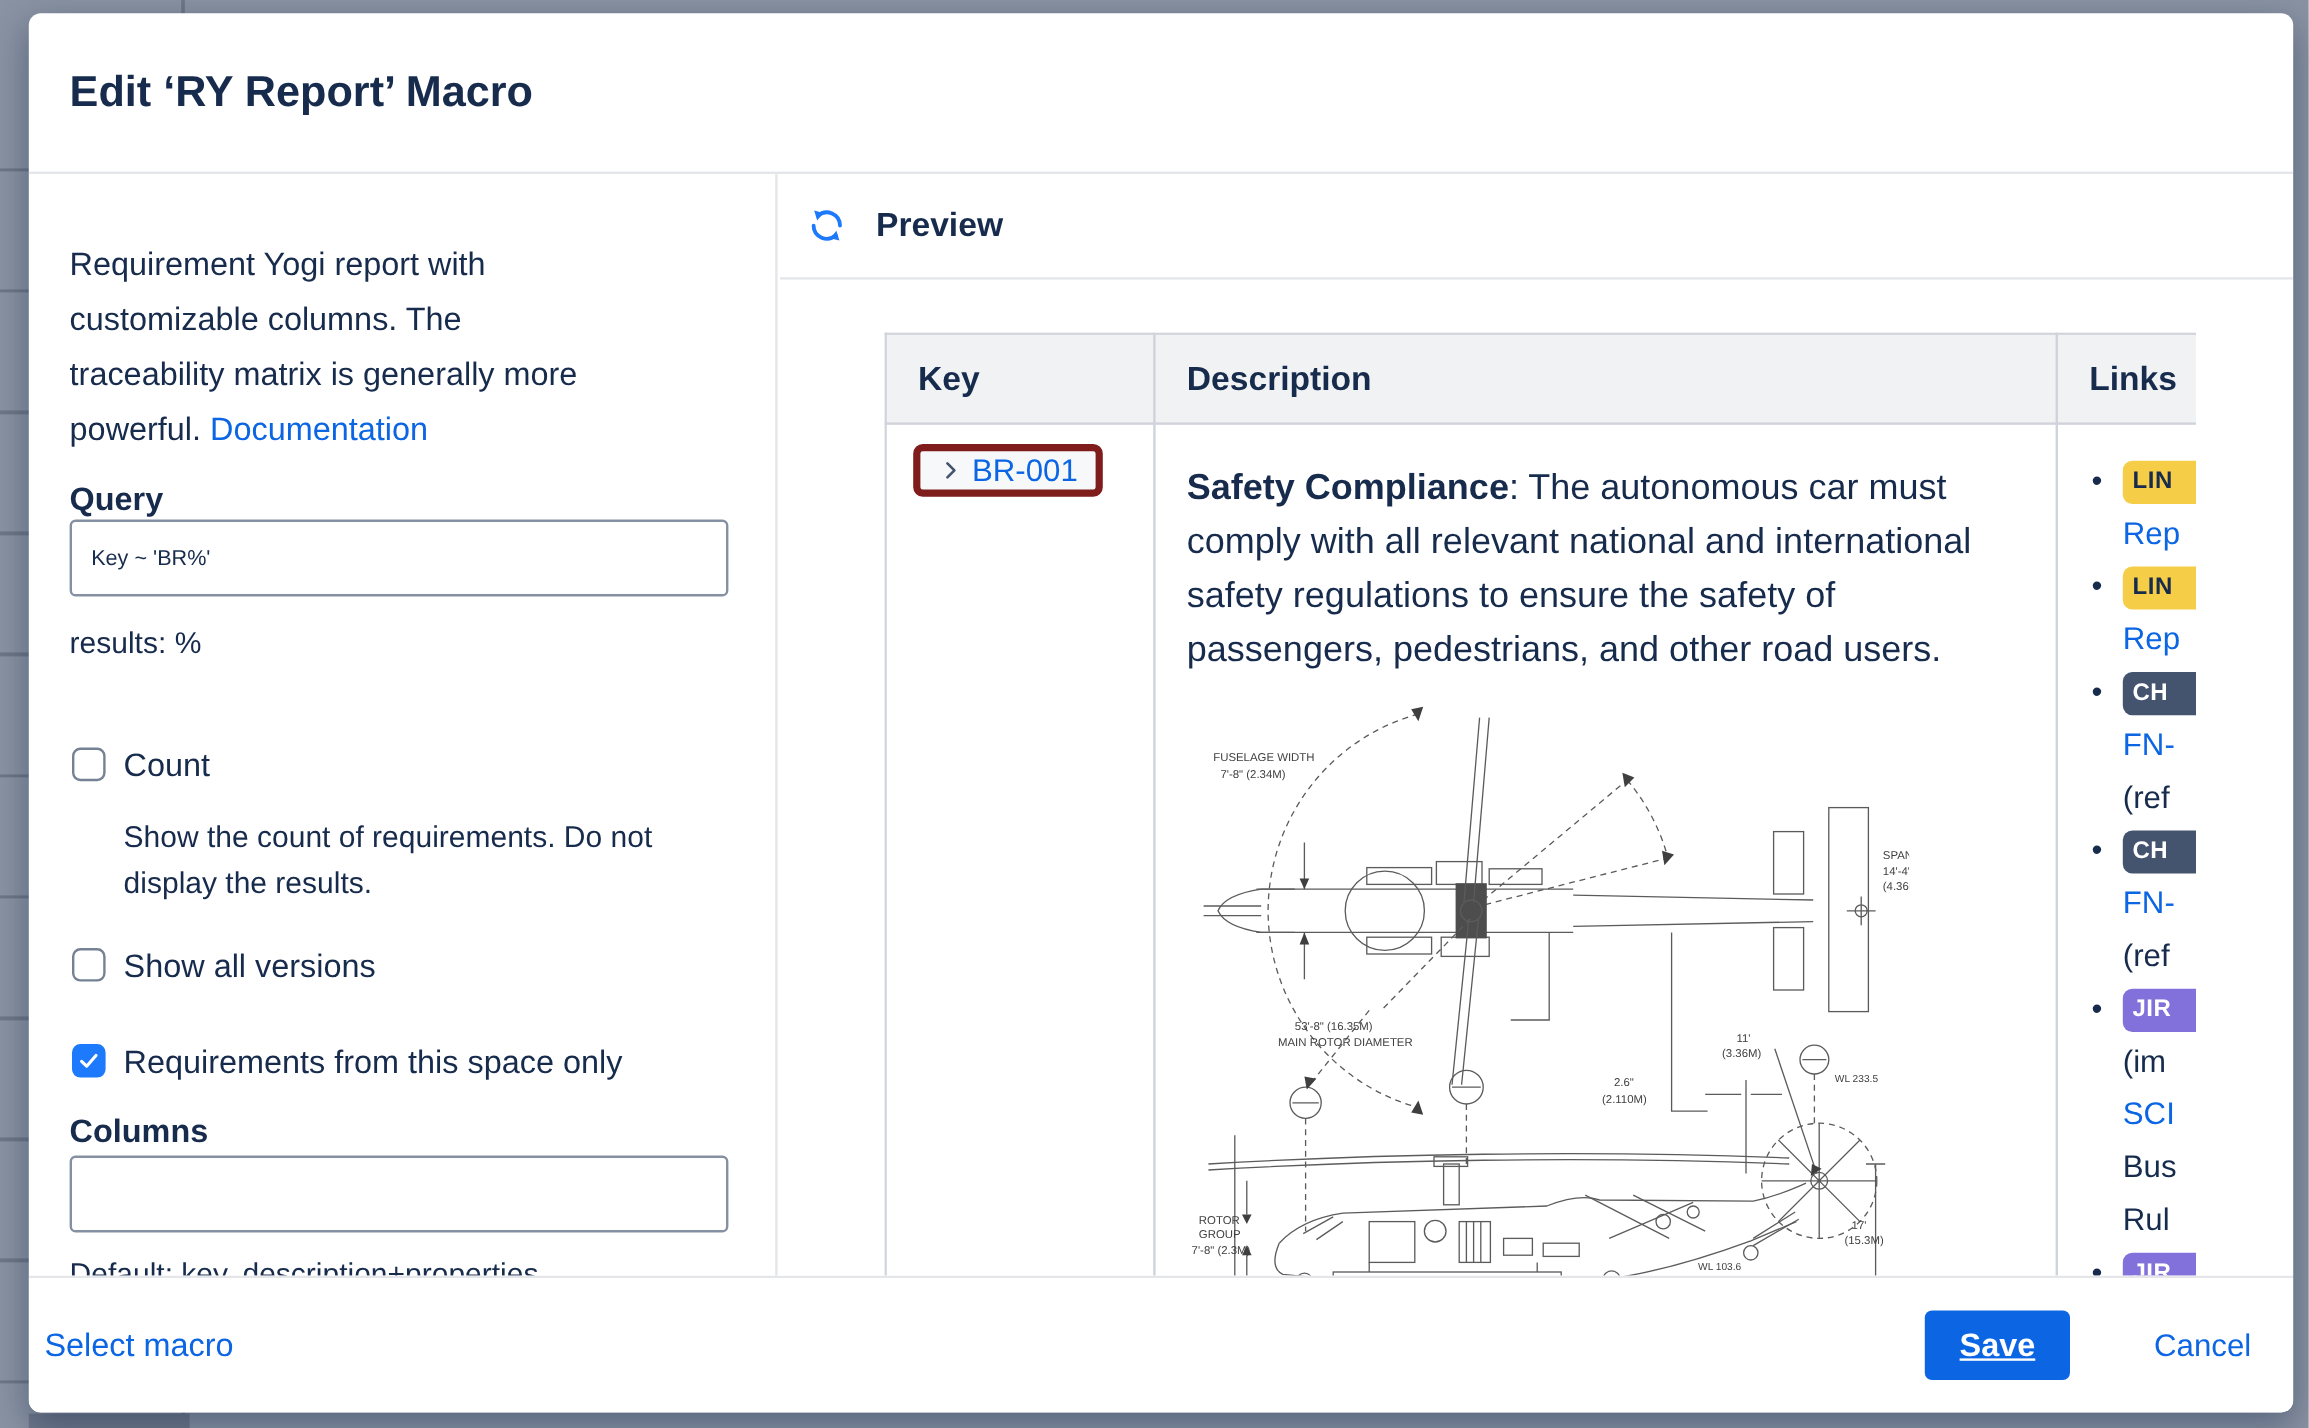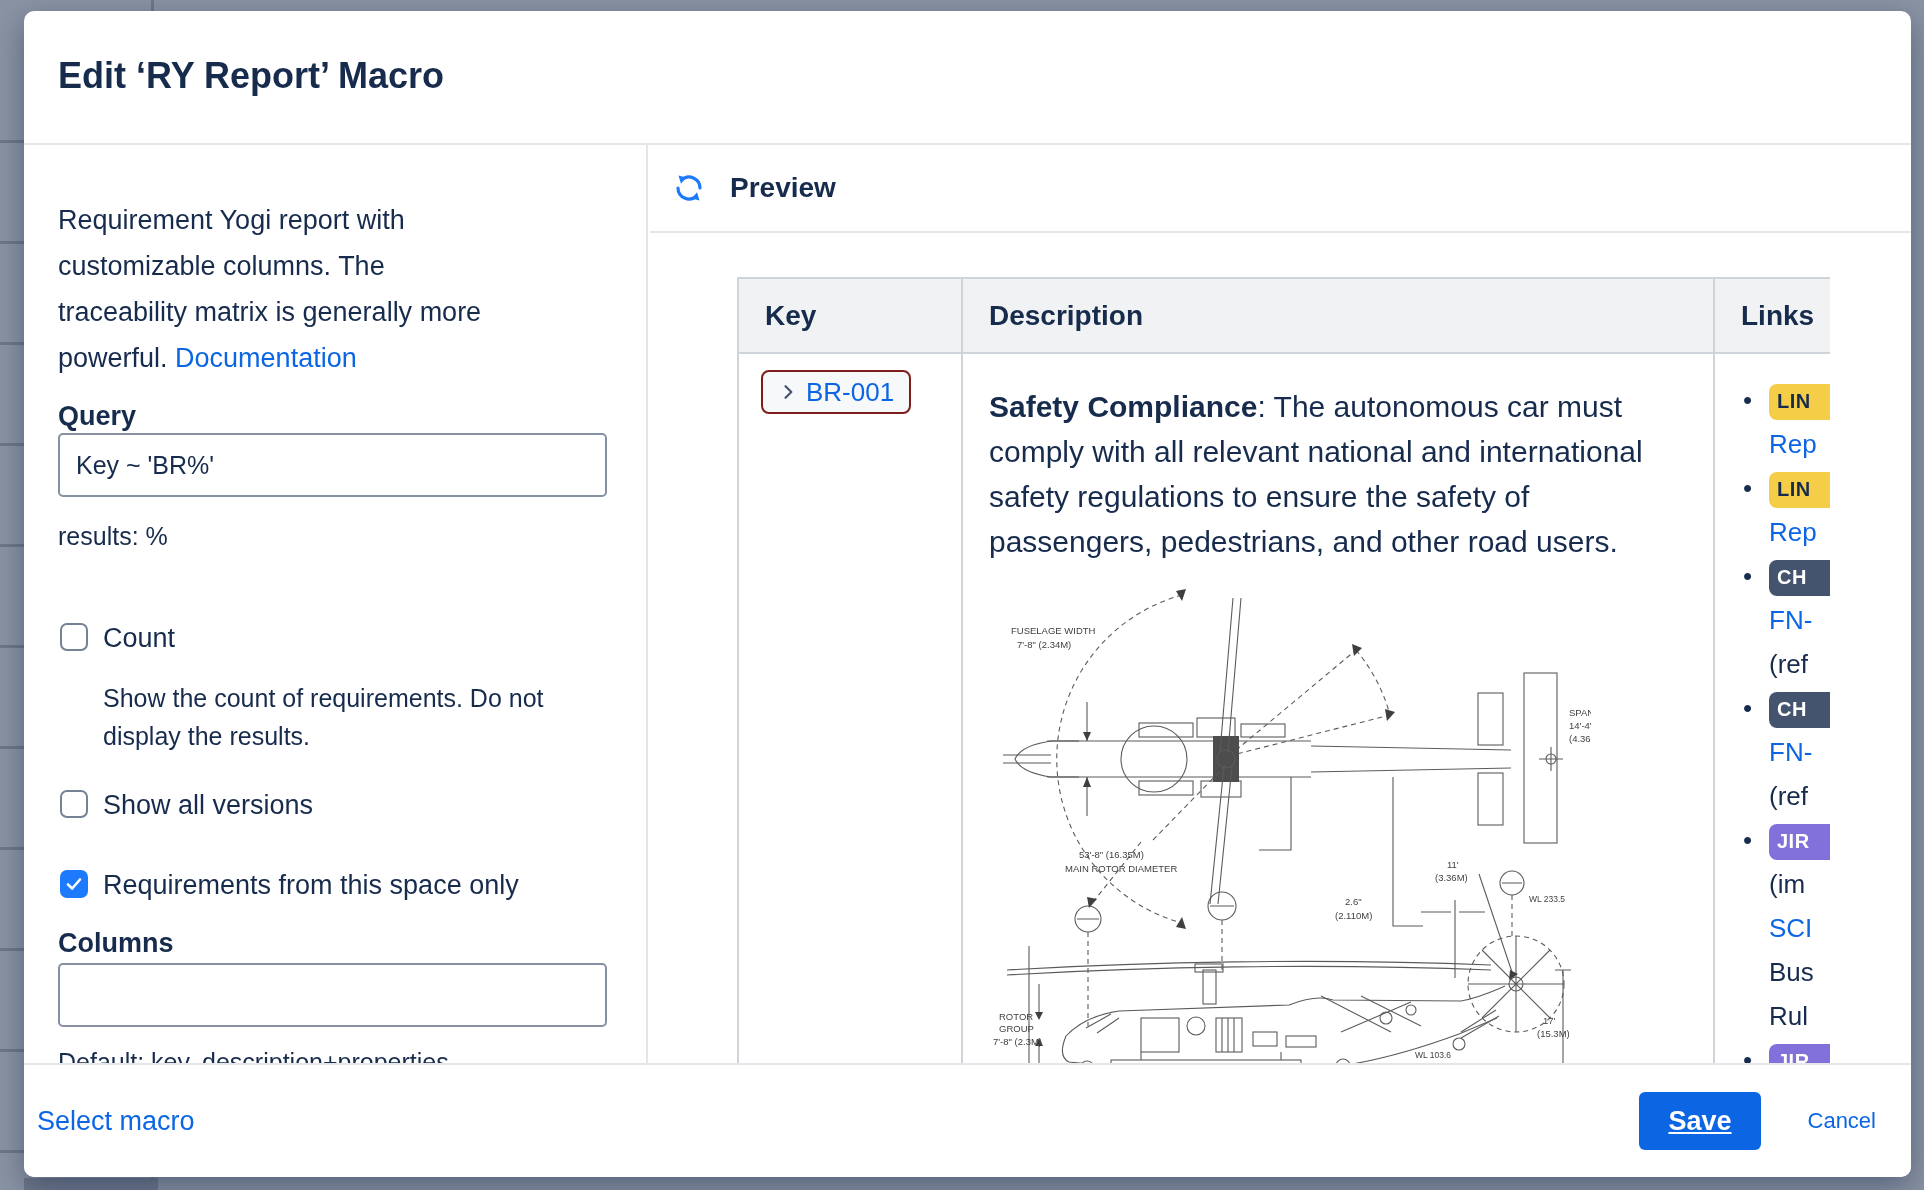--- a/index.html
+++ b/index.html
@@ -19,21 +19,21 @@
   .modal-title { position:absolute; left:34px; top:44px; font-size:36px; font-weight:600; color:#172B4D; }
   .title-divider { position:absolute; left:0; top:132px; width:100%; height:2px; background:#E4E6EA; }
 
   
   .left-panel { position:absolute; left:0; top:134px; width:624px; height:918px;
     border-right:2px solid #E4E6EA; overflow:hidden; }
   .intro { position:absolute; left:34px; top:52px; width:560px; font-size:27px; line-height:46px; }
   .link { color:#0C66E4; text-decoration:none; cursor:pointer; }
   .f-label { position:absolute; left:34px; font-size:27px; font-weight:600; }
   .f-input { position:absolute; left:34px; width:549px; height:64px; border:2px solid #8590A2;
-    border-radius:5px; padding:0 16px; font-size:25px; font-family:inherit; color:#172B4D; background:#fff; }
+    border-radius:5px; padding:0 16px; font-size:18px; font-family:inherit; color:#172B4D; background:#fff; }
   .f-help { position:absolute; font-size:25px; line-height:38px; color:#172B4D; }
 
   .cb { position:absolute; width:28px; height:28px; border:2px solid #758195; border-radius:7px;
     background:#fff; cursor:pointer; }
   .cb svg { display:none; margin:2px; }
   .cb.checked { background:#1D7AFC; border-color:#1D7AFC; }
   .cb.checked svg { display:block; }
   .cb-label { position:absolute; font-size:27px; cursor:pointer; }
   .clipped-help { position:absolute; left:34px; top:903px; font-size:25px; }
 
@@ -47,21 +47,21 @@
   .table-clip { position:absolute; left:87px; top:42px; width:1093px; height:786px; overflow:hidden; }
   table.rtable { border-collapse:collapse; width:1270px; table-layout:fixed; }
   .rtable th, .rtable td { border:2px solid #CFD3DA; }
   .rtable th { height:75px; background:#F1F2F4; font-size:28px; font-weight:600; text-align:left;
     padding-left:26px; color:#172B4D; }
   .rtable td { vertical-align:top; background:#fff; }
   .col-key { width:224px; } .col-desc { width:752px; } .col-links { width:294px; }
 
   td.key-cell { padding:16px 0 0 22px; }
   .key-chip { display:inline-flex; align-items:center; gap:8px; height:44px; padding:0 15px;
-    background:#F7F8F9; border:2px solid #7f1d1d; border-radius:8px; cursor:pointer; }
+    background:#F7F8F9; border:6px solid #7f1d1d; border-radius:8px; cursor:pointer; }
   .key-chip .key-text { font-size:26px; color:#0C66E4; }
 
   td.desc-cell { padding:30px 26px 0 26px; }
   .desc-line { font-size:30px; line-height:45px; }
   .desc-bold { font-weight:700; }
   .diagram { margin:10px 0 0 2px; display:block; }
   .dg-t { font-size:9.5px; fill:#3f3f3f; }
   .dg-ts { font-size:8.5px; fill:#3f3f3f; }
 
   td.links-cell { padding:24px 0 0 28px; }
@@ -74,21 +74,21 @@
   .lz.purple { background:#8270DB; color:#fff; }
   .llink { color:#0C66E4; cursor:pointer; }
 
   
   .footer { position:absolute; left:0; top:1052px; width:100%; height:114px; background:#fff;
     border-top:2px solid #E4E6EA; display:flex; align-items:center; padding:0 35px 0 13px;
     border-radius:0 0 10px 10px;gap:32px; }
   .select-macro { font-size:27px; color:#0C66E4; margin-right:auto; cursor:pointer; }
   .save-btn { height:58px; padding:0 29px; background:#0C66E4; color:#fff; border:none;
     border-radius:6px; font-size:27px; font-weight:600; font-family:inherit; cursor:pointer;text-decoration:underline; }
-  .cancel-btn { margin-left:15px; font-size:22px; color:#0C66E4; cursor:pointer; }
+  .cancel-btn { margin-left:38px; font-size:26px; color:#0C66E4; cursor:pointer; }
 </style>
 </head>
 <body>
 
 <div class="backdrop">
   <div class="bg-lines"></div>
   <div class="bg-vline"></div>
   <div class="bg-strip"></div>
 
   <div class="modal">

